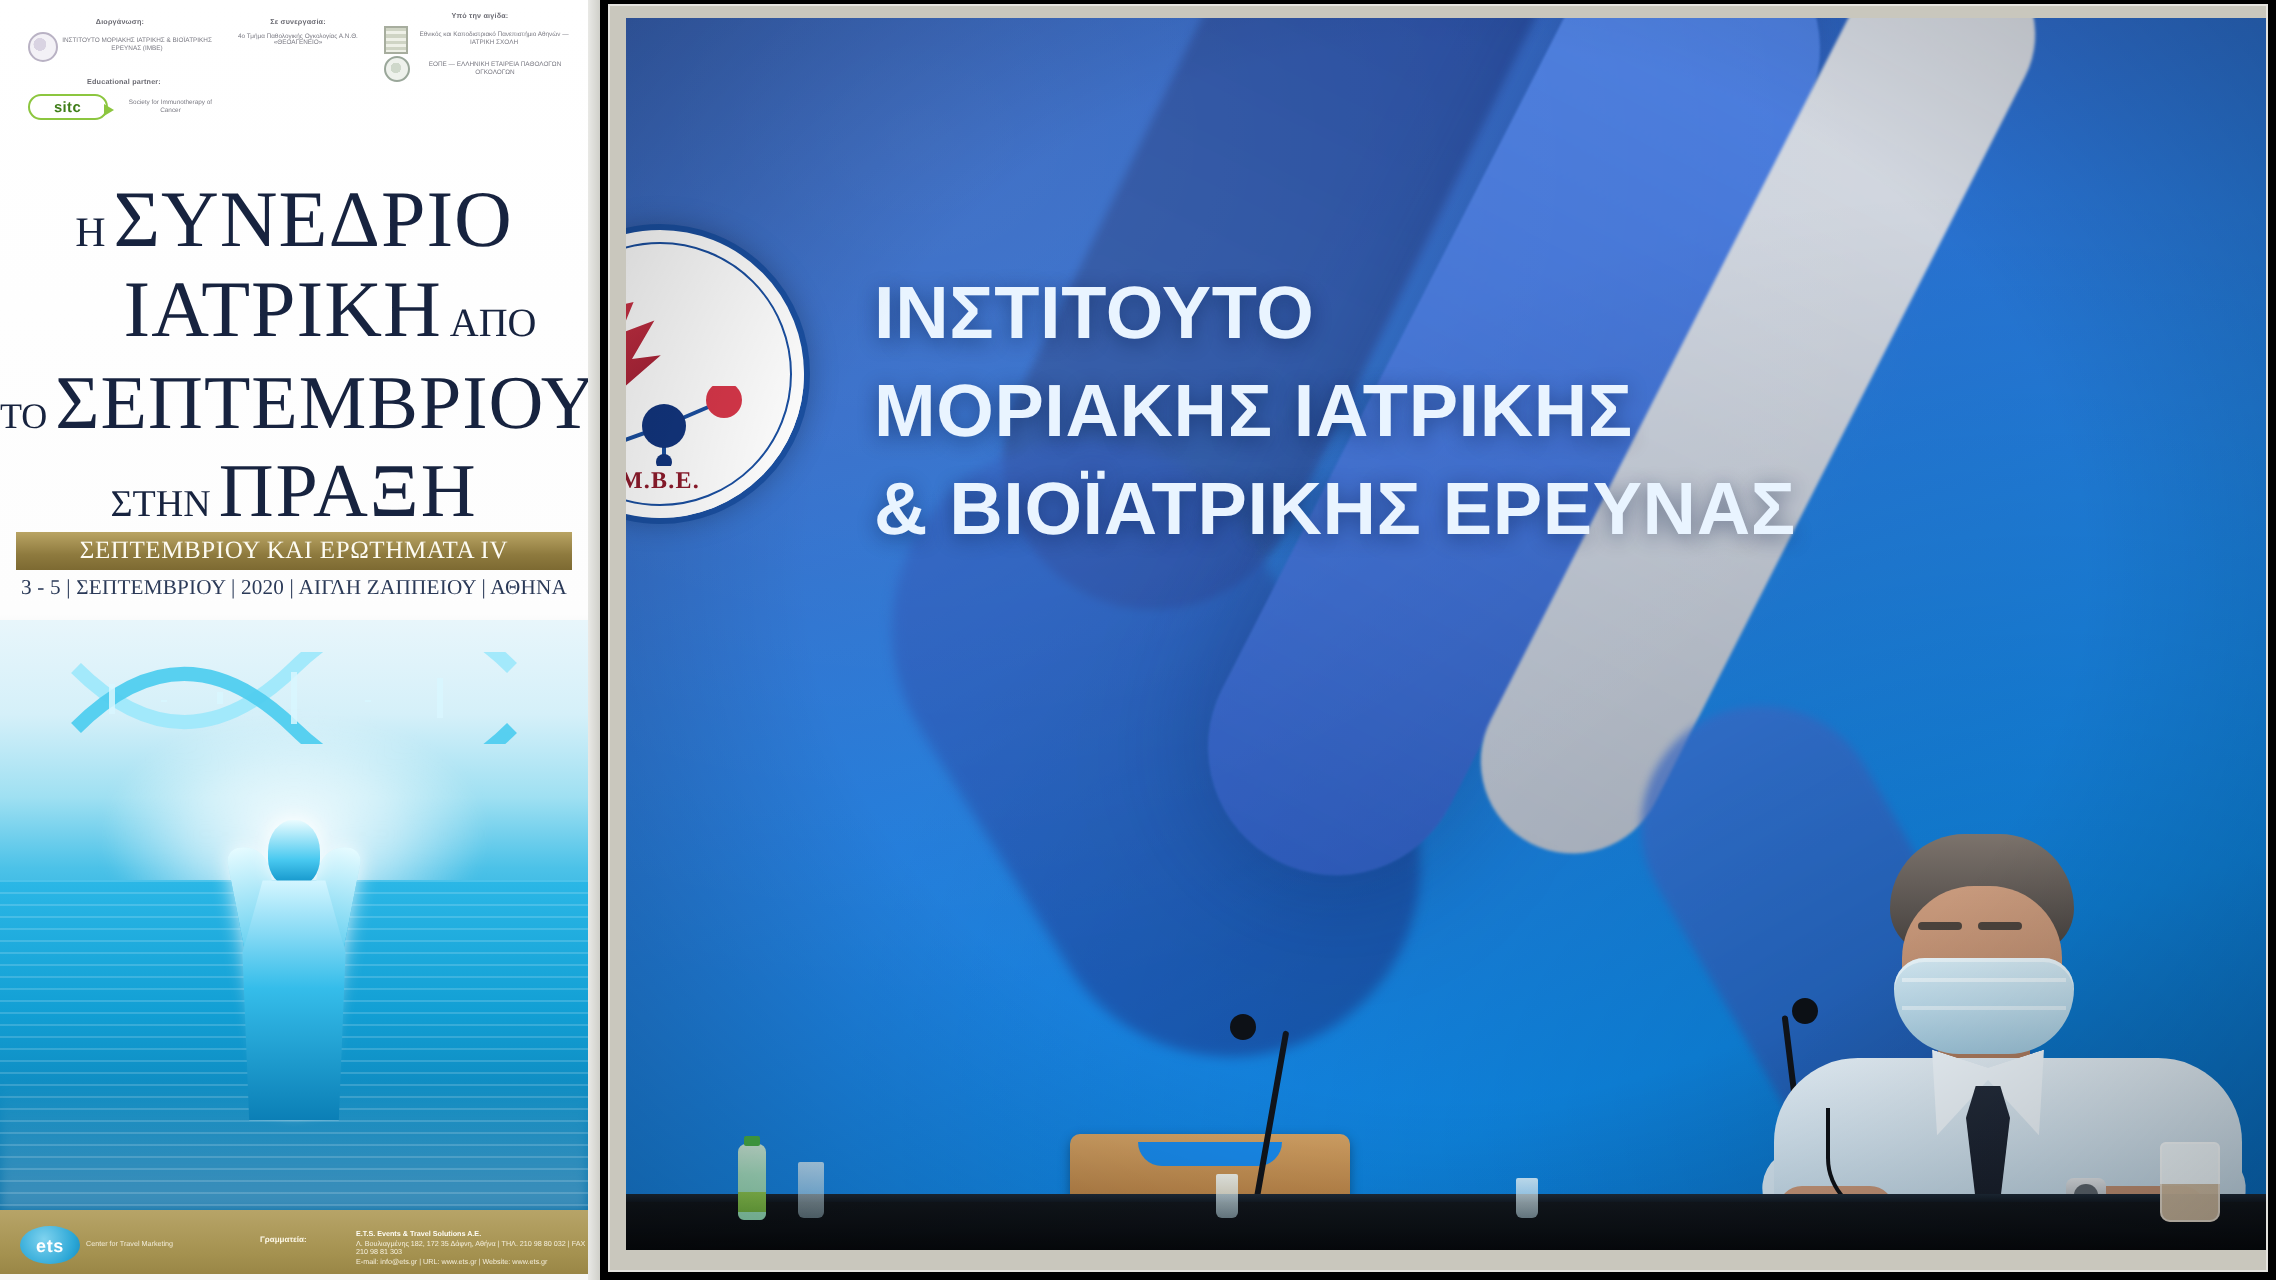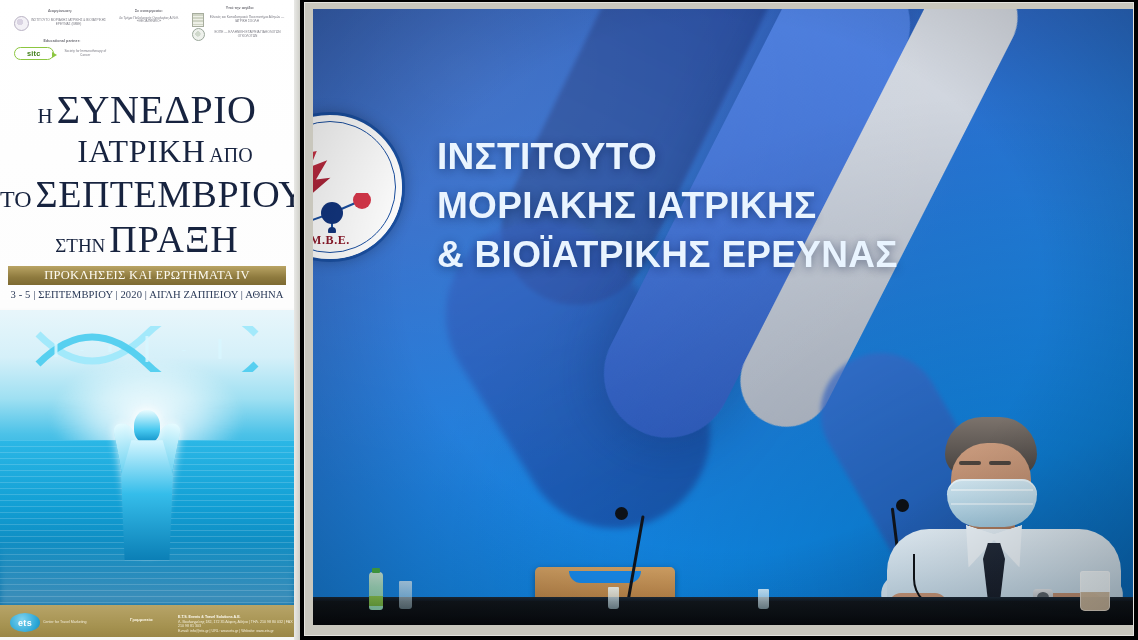--- a/index.html
+++ b/index.html
@@ -53,25 +53,25 @@
             color:#1d2b4a; }
   .p-kicker { font-family:"Liberation Serif", serif; font-size:12.5px;
               letter-spacing:.6px; color:#9d8c52; line-height:15px;
               text-transform:uppercase; }
   .p-l1 { font-family:"Liberation Serif", serif; color:#17233f;
           margin-top:7px; line-height:.96; white-space:nowrap; }
   .p-l1 .sm { font-size:21px; }
   .p-l1 .bg { font-size:40px; letter-spacing:.5px; }
   .p-l2 { font-family:"Liberation Serif", serif; color:#17233f;
           margin-top:7px; line-height:.96; white-space:nowrap; }
-  .p-l2 .bg { font-size:32px; letter-spacing:.5px;margin-left:36px; }
+  .p-l2 .bg { font-size:40px; letter-spacing:.5px;margin-left:36px; }
   .p-l2 .sm { font-size:20px; }
   .p-l3 { font-family:"Liberation Serif", serif; color:#17233f;
           margin-top:9px; line-height:.96; white-space:nowrap; }
-  .p-l3 .sm { font-size:24px; }
+  .p-l3 .sm { font-size:18px; }
   .p-l3 .bg { font-size:38px; letter-spacing:.5px; }
   .p-l4 { font-family:"Liberation Serif", serif; color:#17233f;
           margin-top:8px; line-height:.96; white-space:nowrap; }
   .p-l4 .sm { font-size:19px; }
   .p-l4 .bg { font-size:38px; letter-spacing:1px; }
 
   .p-bar { position:absolute; left:8px; top:266px; width:278px; height:19px;
            background:linear-gradient(180deg,#b9a464,#8e7a3e 60%,#7d6a32);
            display:flex; align-items:center; justify-content:center; }
   .p-bar span { font-family:"Liberation Serif", serif; font-size:12.5px;
@@ -360,21 +360,21 @@
           <span class="sm">ΤΟ</span>
           <span class="bg">ΣΕΠΤΕΜΒΡΙΟΥ</span>
         </div>
         <div class="p-l4">
           <span class="sm">ΣΤΗΝ</span>
           <span class="bg">ΠΡΑΞΗ</span>
         </div>
       </div>
 
       <div class="p-bar">
-        <span>ΠΡΟΚΛΗΣΕΙΣ ΚΑΙ ΕΡΩΤΗΜΑΤΑ IV</span>
+        <span>ΣΕΠΤΕΜΒΡΙΟΥ ΚΑΙ ΕΡΩΤΗΜΑΤΑ IV</span>
       </div>
       <div class="p-date">3 - 5 | ΣΕΠΤΕΜΒΡΙΟΥ | 2020 | ΑΙΓΛΗ ΖΑΠΠΕΙΟΥ | ΑΘΗΝΑ</div>
 
       <div class="art">
         <div class="art-glow"></div>
         <div class="water"></div>
         <div class="dna">
           <svg viewBox="0 0 226 46" preserveAspectRatio="none">
             <path d="M4 8 C40 44, 76 44, 113 8 C150 -28, 186 -28, 222 8" fill="none" stroke="#9fe8fb" stroke-width="7" opacity=".95"></path>
             <path d="M4 38 C40 2, 76 2, 113 38 C150 74, 186 74, 222 38" fill="none" stroke="#50cdef" stroke-width="7" opacity=".95"></path>

